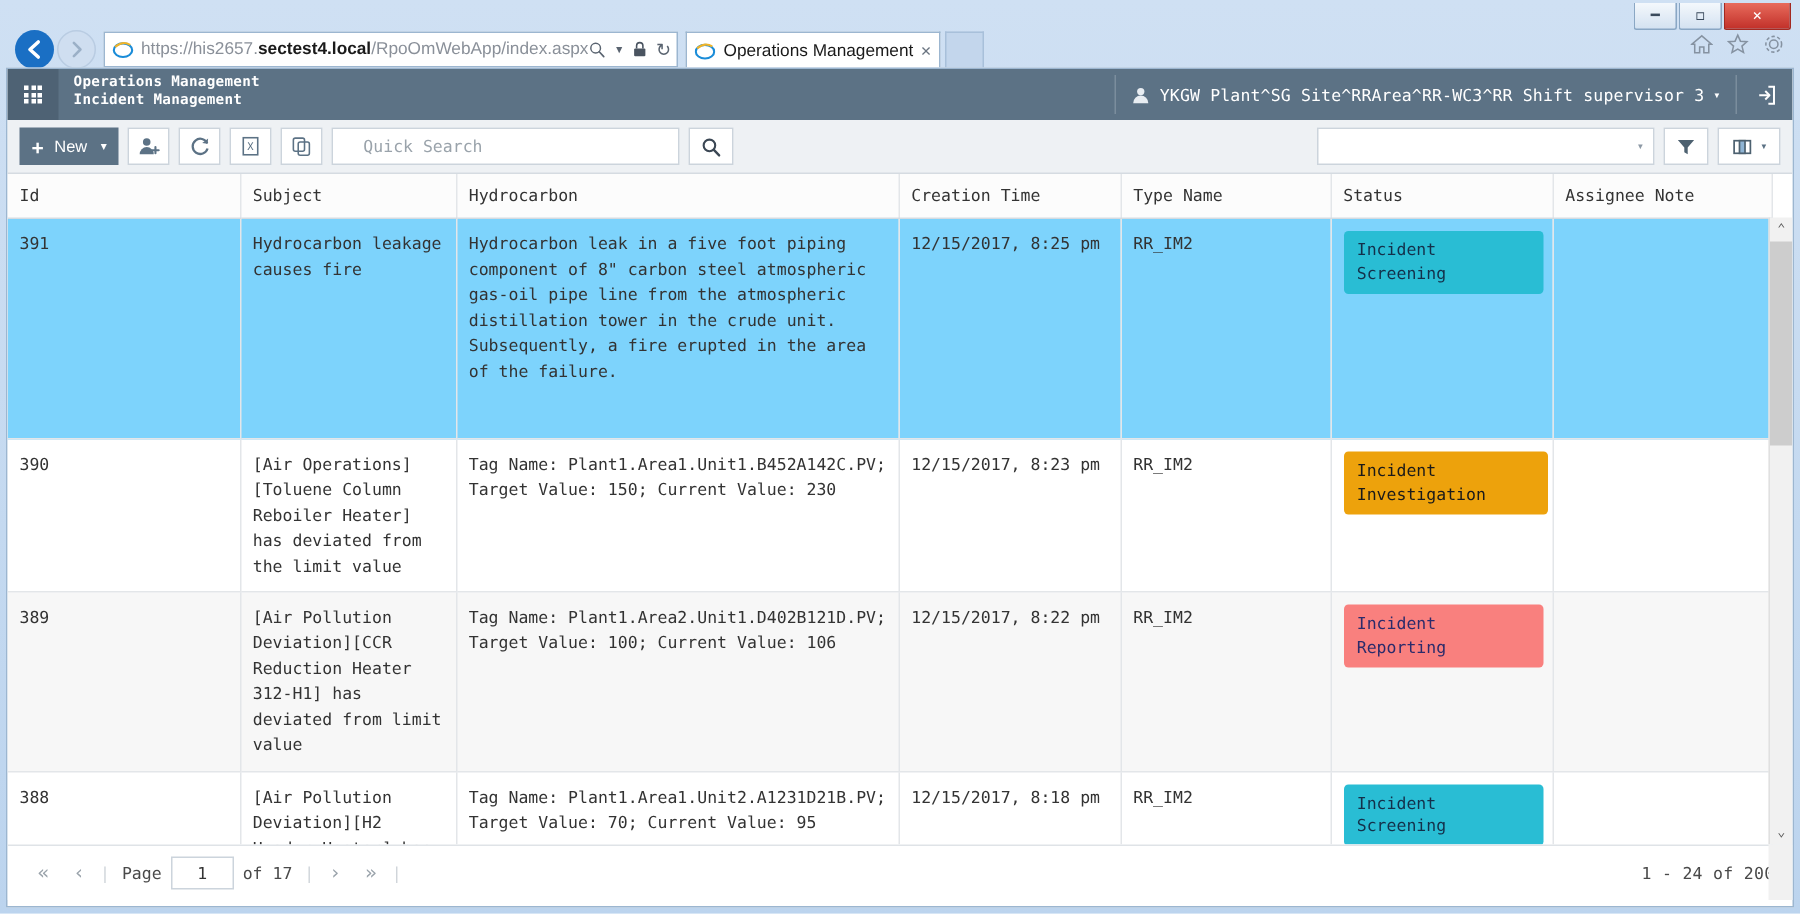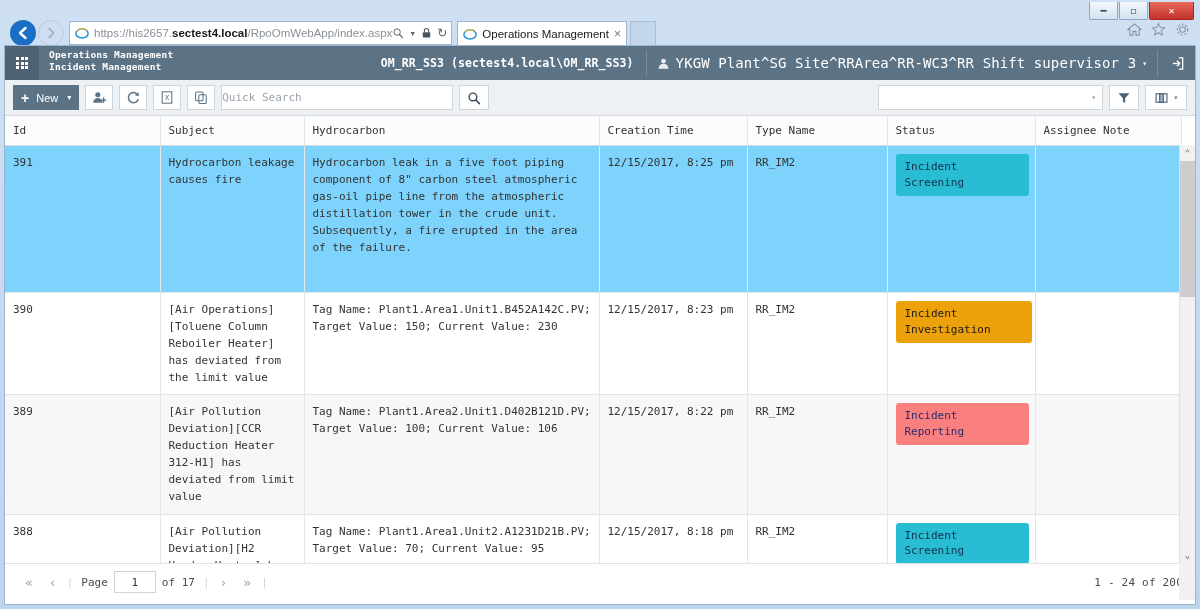--- a/index.html
+++ b/index.html
@@ -106,21 +106,21 @@
   }
   .app-header-right {
     margin-left: auto; display: flex; align-items: center;
   }
   .srv-name { font-size: 11.5px; font-weight: 700; padding-right: 12px; letter-spacing: .1px; }
   .user-box {
     display: flex; align-items: center; gap: 6px;
     border-left: 1px solid #7b8d9d; border-right: 1px solid #7b8d9d;
     padding: 0 10px; height: 26px; cursor: pointer;
   }
-  .user-name { font-size: 14px; letter-spacing: .1px; white-space: nowrap; }
+  .user-name { font-size: 11px; letter-spacing: .1px; white-space: nowrap; }
   .logout-btn { padding: 0 10px 0 12px; display: flex; align-items: center; cursor: pointer; }
 
   
   .toolbar {
     height: 36px; background: #eef1f4;
     border-bottom: 1px solid #d5dbe1;
     display: flex; align-items: center; padding: 0 8px; gap: 6px;
   }
   .btn-new {
     background: #5c7285; color: #fff; height: 25px;
@@ -131,21 +131,21 @@
   .btn-new .plus { font-size: 14px; line-height: 1; font-weight: 700; }
   .btn-new .caret { font-size: 8px; margin-left: 2px; }
   .tb-icon {
     width: 28px; height: 25px; background: #fff;
     border: 1px solid #ccd4dc;
     display: flex; align-items: center; justify-content: center;
     cursor: pointer; color: #5c7285;
   }
   .qsearch {
     width: 232px; height: 25px; background: #fff;
-    border: 1px solid #ccd4dc; padding: 0 0;
+    border: 1px solid #ccd4dc; padding: 0 20px;
     font-family: "DejaVu Sans Mono", monospace; font-size: 11px;
     color: #9aa3ab; outline: none;
   }
   .qsearch::placeholder { color: #9aa3ab; }
   .btn-search {
     width: 30px; height: 25px; background: #fff; border: 1px solid #ccd4dc;
     display: flex; align-items: center; justify-content: center; cursor: pointer;
   }
   .toolbar-right { margin-left: auto; display: flex; align-items: center; gap: 6px; }
   .view-select {
@@ -312,21 +312,20 @@
             <i></i>
             <i></i>
             <i></i>
         </span>
       </div>
       <div class="app-titles">
         <div>Operations Management</div>
         <div>Incident Management</div>
       </div>
       <div class="app-header-right">
-        <span class="srv-name">OM_RR_SS3 (sectest4.local\OM_RR_SS3)</span>
         <div class="user-box">
           <svg width="13" height="13" viewBox="0 0 16 16">
             <circle cx="8" cy="5" r="3" fill="#e8edf2"></circle>
             <path d="M1.8 14.5 a6.2 6.2 0 0 1 12.4 0 Z" fill="#e8edf2"></path>
           </svg>
           <span class="user-name">YKGW Plant^SG Site^RRArea^RR-WC3^RR Shift supervisor 3</span>
           <span style="font-size:8px">▾</span>
         </div>
         <div class="logout-btn">
           <svg width="15" height="15" viewBox="0 0 16 16">

